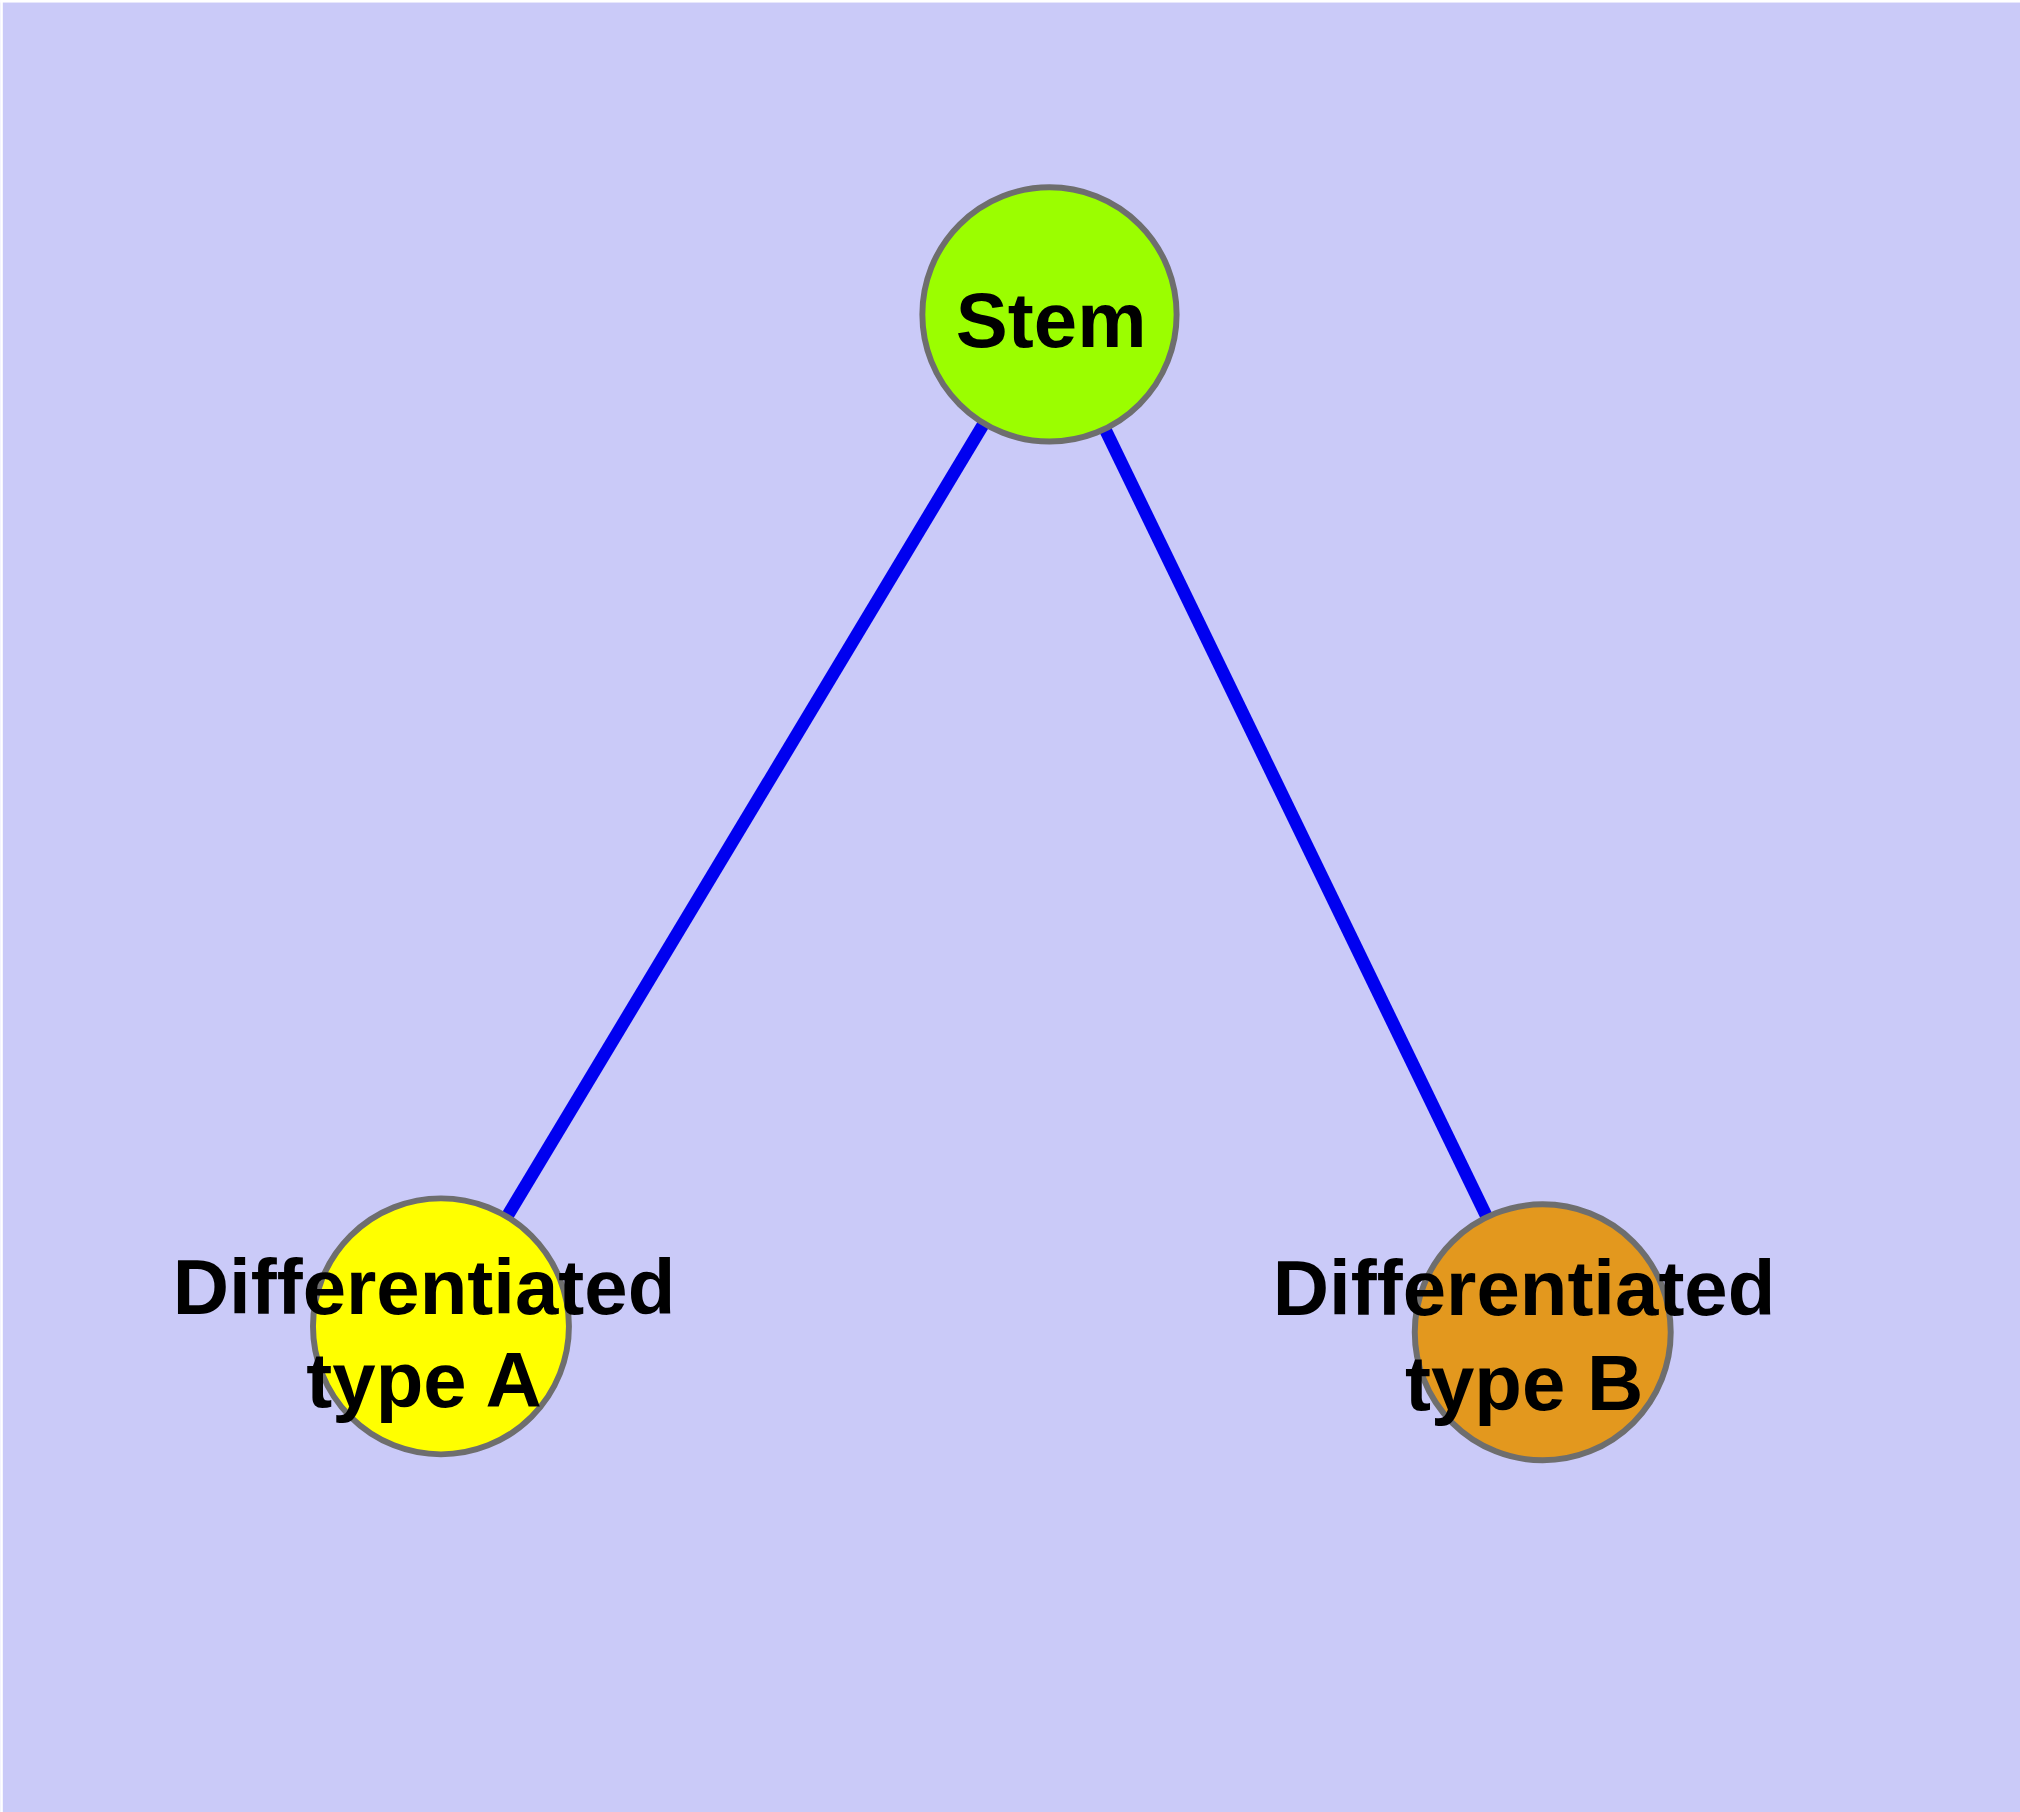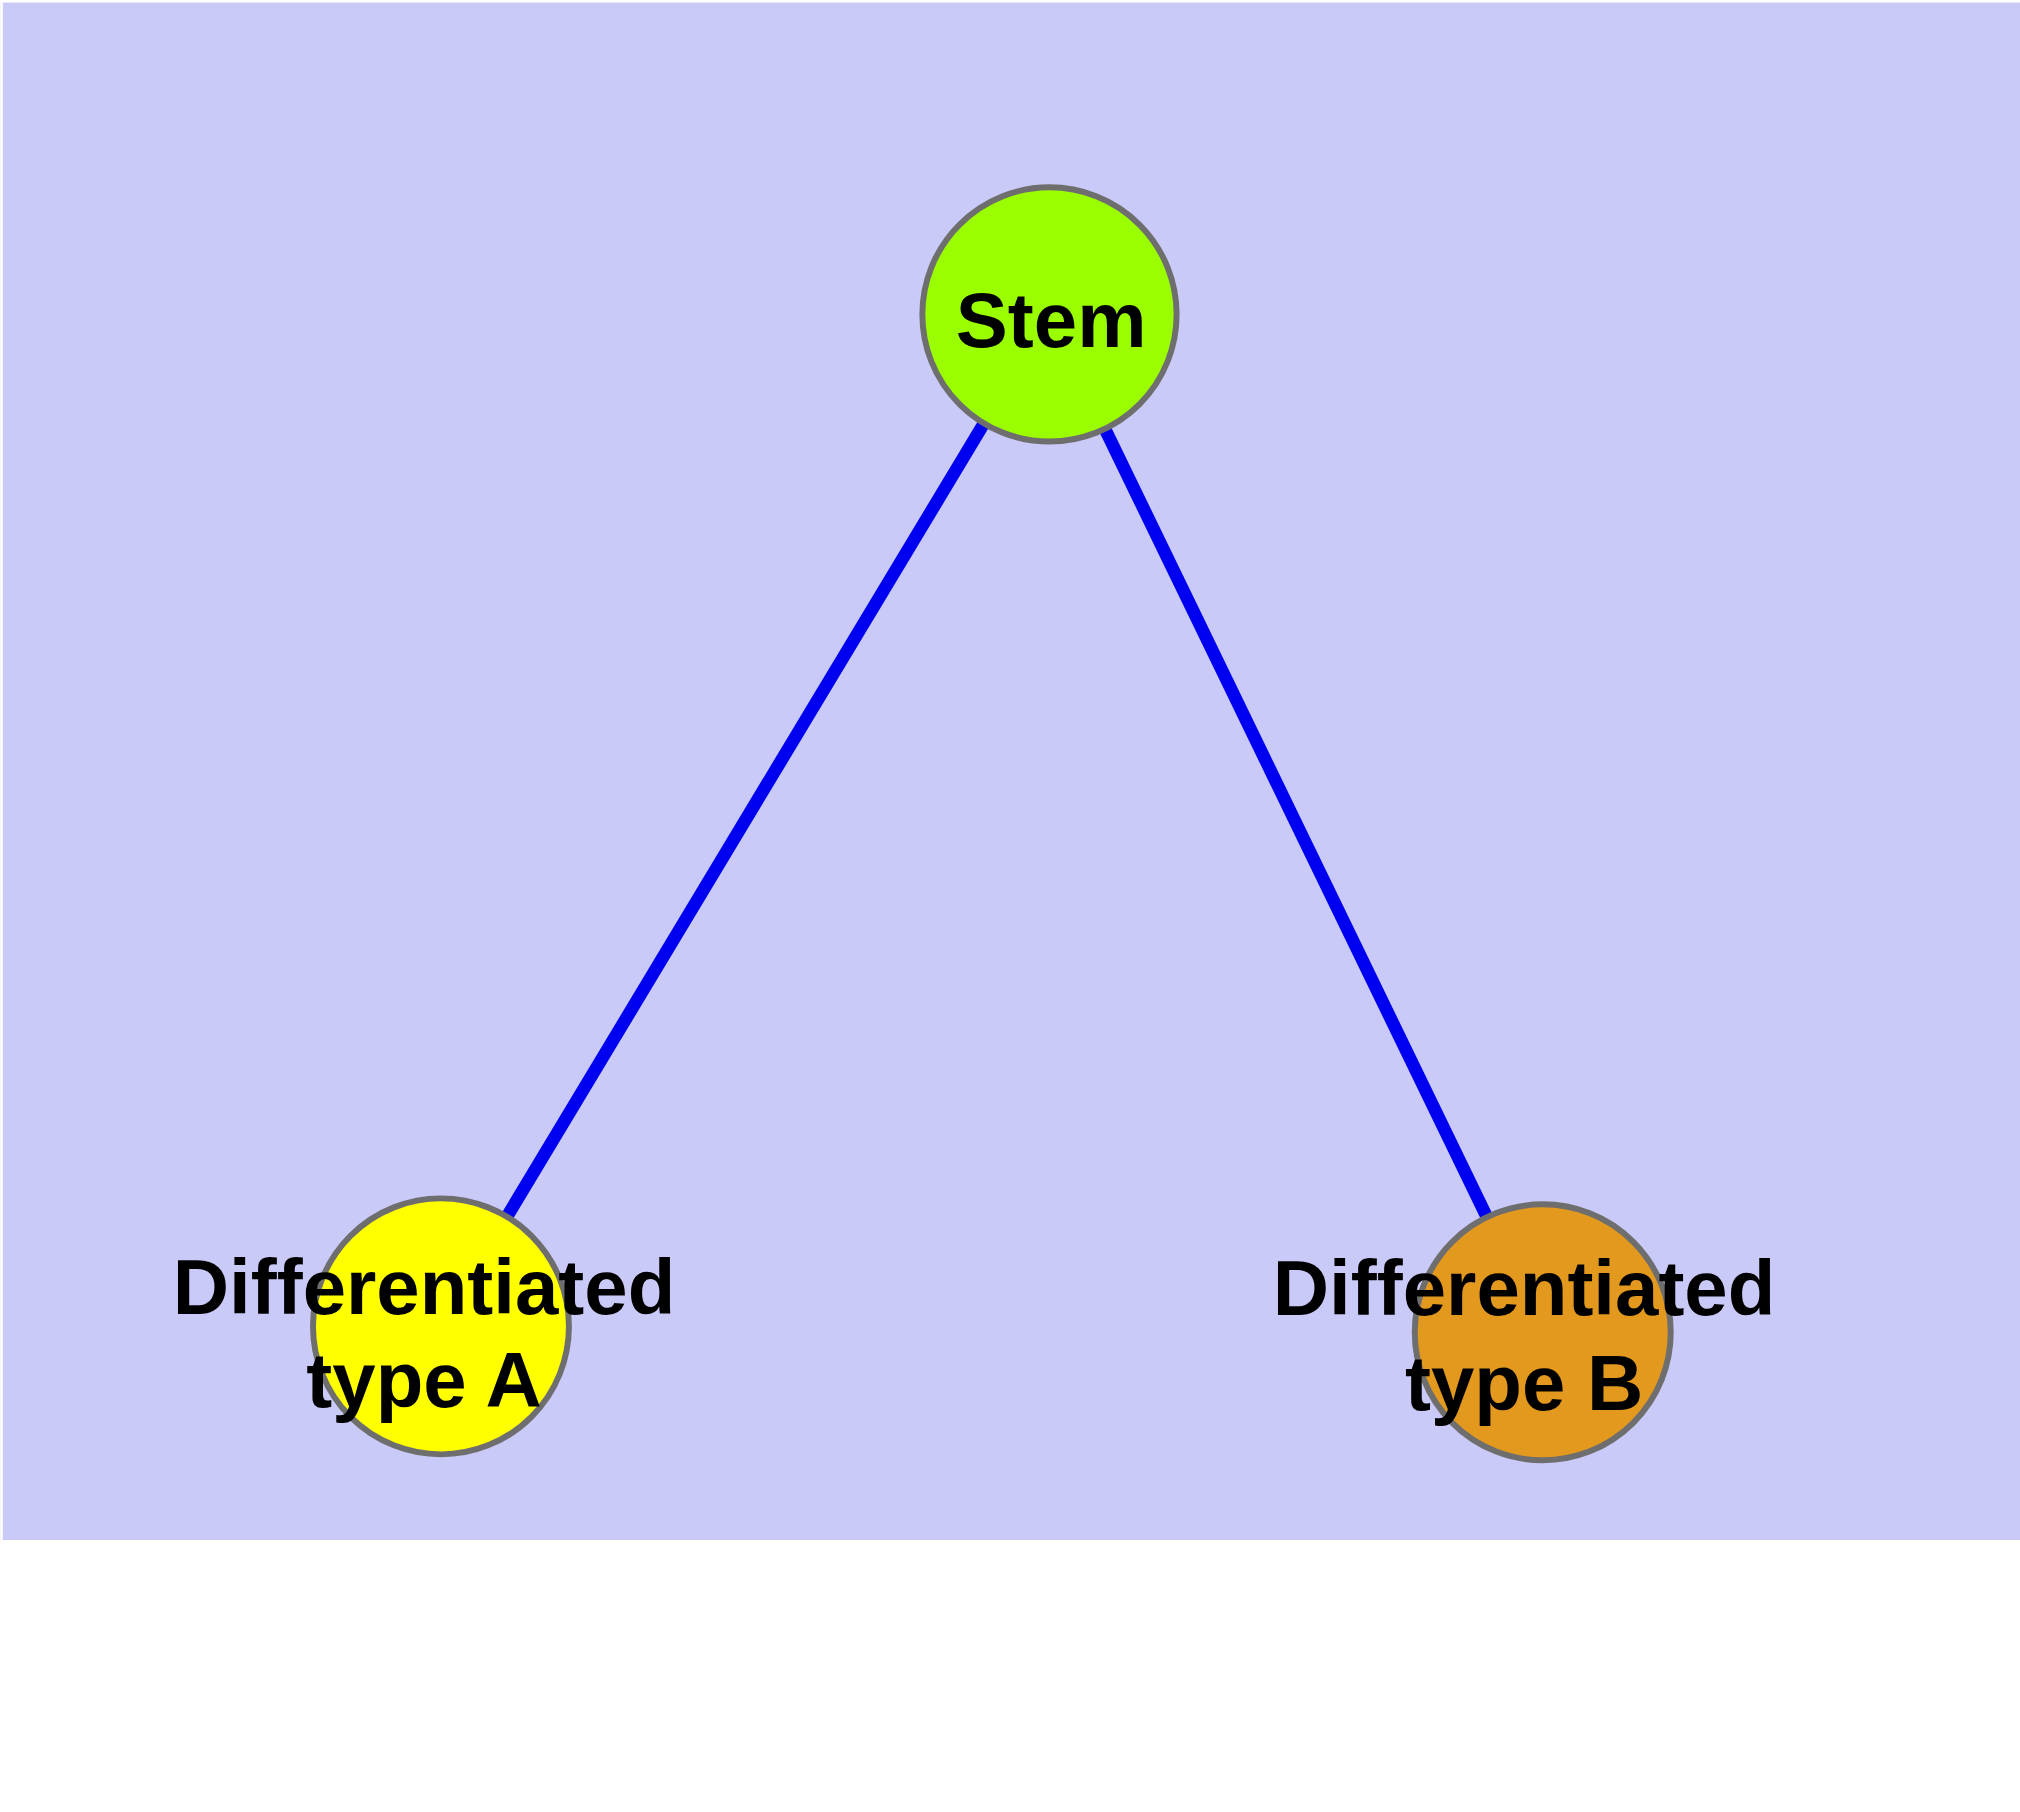--- a/index.html
+++ b/index.html
@@ -3,21 +3,21 @@
 <meta charset="utf-8">
 <style>
   html, body {
     margin: 0;
     padding: 0;
     background: #ffffff;
   }
   .stage {
     position: relative;
     width: 2021px;
-    height: 1540px;
+    height: 1812px;
     overflow: hidden;
     text-align: right;
   }
   svg.diagram {
     display: block;
     width: 2021px;
     height: 1812px;
   }
   .edge {
     stroke-width: 15px;

